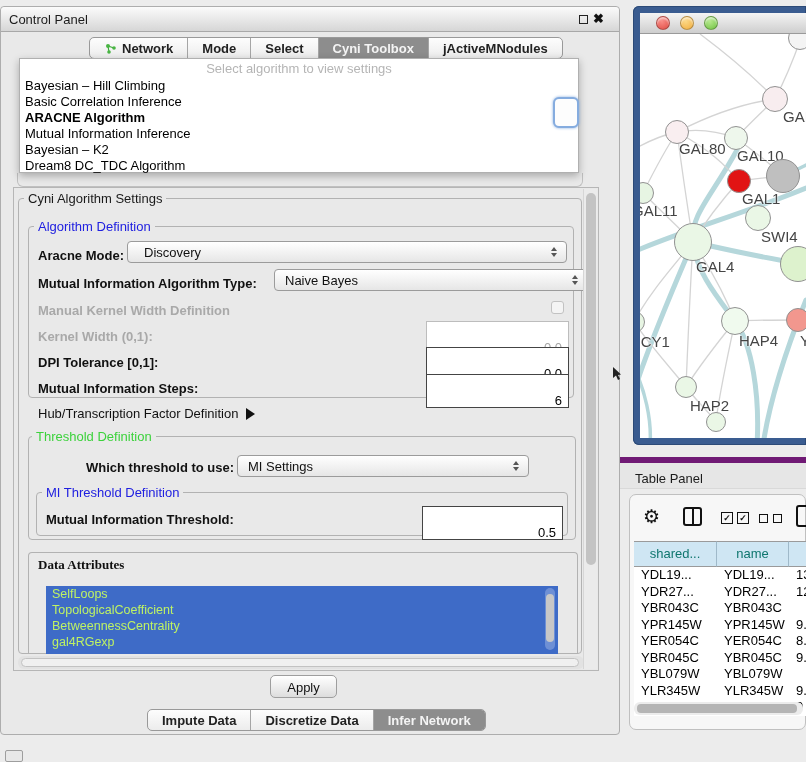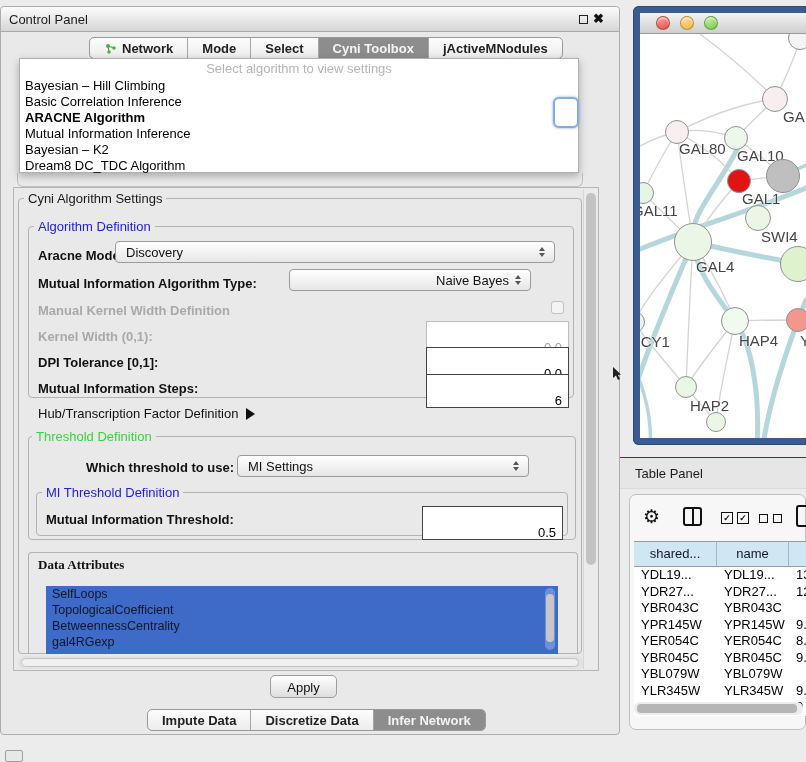--- a/index.html
+++ b/index.html
@@ -60,21 +60,21 @@
   .tfield.dim{border:1px solid #bdbdbd;color:#a5a5a5;}
   .tfield.dark{border:1.5px solid #444;color:#000;}
   .checkbox{position:absolute;width:13px;height:13px;border:1px solid #c2c2c2;background:#f4f4f4;border-radius:3px;}
   .arrow-right{display:inline-block;width:0;height:0;border-top:6px solid transparent;
                border-bottom:6px solid transparent;border-left:9px solid #111;margin-left:8px;vertical-align:-2px;}
   .arrow-down{display:inline-block;width:0;height:0;border-left:6px solid transparent;
               border-right:6px solid transparent;border-top:9px solid #111;margin-left:6px;vertical-align:1px;}
   .hub-row{position:absolute;font-size:13px;color:#111;white-space:nowrap;}
 
   .attr-list{position:absolute;left:44px;top:578px;width:512px;height:68px;background:var(--sel-blue);overflow:hidden;}
-  .attr-item{height:16px;line-height:16px;font-size:12.5px;color:#0f172a;padding-left:6px;white-space:nowrap;}
+  .attr-item{height:16px;line-height:16px;font-size:12.5px;color:#bef264;padding-left:6px;white-space:nowrap;}
   .attr-vsb{position:absolute;left:543px;top:580px;width:10px;height:62px;background:rgba(255,255,255,.25);border-radius:5px;}
   .attr-vsb .thumb{position:absolute;left:1px;top:6px;width:8px;height:48px;background:#c7c7c7;border-radius:4px;}
 
   .vsb{position:absolute;left:582px;top:182px;width:14px;height:480px;background:#ebebeb;border-left:1px solid #d6d6d6;}
   .vsb .thumb{position:absolute;left:2px;top:4px;width:10px;height:372px;background:#c3c3c3;border-radius:5px;}
   .hsb{position:absolute;left:16px;top:648px;width:566px;height:13px;background:#e2e2e2;border-radius:6px;}
   .hsb .thumb{position:absolute;left:3px;top:2px;width:558px;height:9px;background:#f0f0f0;border:1px solid #c2c2c2;border-radius:5px;}
 
   .apply-btn{position:absolute;left:269px;top:668px;width:67px;height:23px;border:1px solid #9e9e9e;
              border-radius:5px;background:linear-gradient(#ffffff,#dddddd);font-size:13px;color:#111;
@@ -91,35 +91,35 @@
   .node{position:absolute;border:1.5px solid #919191;border-radius:50%;}
   .node-label{position:absolute;font-size:15px;color:#454545;white-space:nowrap;
               text-shadow:0 0 2px #fff,0 0 2px #fff;}
   .edges{position:absolute;left:0;top:0;}
   .edges .teal{stroke:var(--edge-teal);stroke-width:5;fill:none;stroke-linecap:round;}
   .edges .teal.thin{stroke-width:3.5;}
   .edges .gray{stroke:#d4d4d4;stroke-width:1.3;fill:none;}
 
   
   .tp-bar{position:absolute;left:620px;top:457px;width:186px;height:32px;background:#e6e6e6;
-          border-top:1px solid #701a75;border-bottom:1px solid #d9d9d9;}
+          border-top:6px solid #701a75;border-bottom:1px solid #d9d9d9;}
   .tp-bar .t-label{position:absolute;left:15px;top:8px;font-size:13px;color:#1c1c1c;}
   .tp-card{position:absolute;left:629px;top:494px;width:177px;height:236px;background:#f7f7f7;
            border:1px solid #c0c0c0;border-radius:7px;}
   .gear{position:absolute;left:13px;top:10px;font-size:19px;color:#111;}
   .cols-icon{position:absolute;left:53px;top:12px;width:19px;height:19px;border:2px solid #111;border-radius:3px;}
   .cols-icon i{position:absolute;left:7px;top:0;width:2px;height:15px;background:#111;}
   .cb{position:absolute;width:12px;height:12px;border:1.5px solid #111;font-size:9px;line-height:10px;
       text-align:center;color:#111;font-weight:bold;}
   .cb.small{width:9px;height:9px;}
   .doc-icon{position:absolute;left:166px;top:10px;width:16px;height:22px;border:2px solid #111;border-radius:3px;}
   .tbl{position:absolute;left:4px;top:46px;width:173px;overflow:hidden;}
   .tbl-head{display:flex;height:26px;}
   .tbl-head .hc{background:var(--tbl-head);border-right:1px solid #9fb9c9;border-top:1px solid #9a9a9a;
-                border-bottom:1px solid #9a9a9a;font-size:13px;color:#0f172a;text-align:center;line-height:24px;
+                border-bottom:1px solid #9a9a9a;font-size:13px;color:#0f766e;text-align:center;line-height:24px;
                 overflow:hidden;white-space:nowrap;flex:none;}
   .tbl-rows{background:#fff;}
   .trow{display:flex;height:16.5px;}
   .trow .tc{font-size:13px;line-height:16.5px;padding-left:7px;white-space:nowrap;overflow:hidden;flex:none;color:#000;}
   .tp-hsb{position:absolute;left:4px;top:207px;width:169px;height:13px;background:#ececec;border-radius:6px;}
   .tp-hsb .thumb{position:absolute;left:3px;top:2px;width:160px;height:9px;background:#b5b5b5;border-radius:4px;}
 
   .cursor{position:absolute;left:612px;top:367px;}
   .corner-chip{position:absolute;left:5px;top:750px;width:18px;height:12px;background:#e8e8e8;
                border:1px solid #9e9e9e;border-radius:2px;}
@@ -163,30 +163,30 @@
 
     <div class="settings-area">
 
       <div class="groupbox" style="left:4px;top:10px;width:564px;height:456px;"></div>
       <span class="grouplabel" style="left:10px;top:3px;">Cyni Algorithm Settings</span>
 
       <div class="groupbox" style="left:14px;top:38px;width:546px;height:172px;"></div>
       <span class="grouplabel blue" style="left:20px;top:31px;">Algorithm Definition</span>
 
       <span class="fieldlabel" style="left:24px;top:60px;">Aracne Mode:</span>
-      <div class="combo" style="left:101px;top:53px;width:440px;">
+      <div class="combo" style="left:113px;top:53px;width:440px;padding-left:6px;">
         <span class="combo-text">Discovery</span>
         <span class="stepper">
             <i class="up"></i>
             <i class="down"></i>
           </span>
       </div>
 
       <span class="fieldlabel" style="left:24px;top:88px;">Mutual Information Algorithm Type:</span>
-      <div class="combo" style="left:275px;top:81px;width:242px;text-align:right;">
+      <div class="combo" style="left:260px;top:81px;width:314px;">
         <span class="combo-text">Naive Bayes</span>
         <span class="stepper">
             <i class="up"></i>
             <i class="down"></i>
           </span>
       </div>
 
       <span class="fieldlabel disabled" style="left:24px;top:115px;">Manual Kernel Width Definition</span>
       <span class="checkbox" style="left:537px;top:113px;"></span>
 

